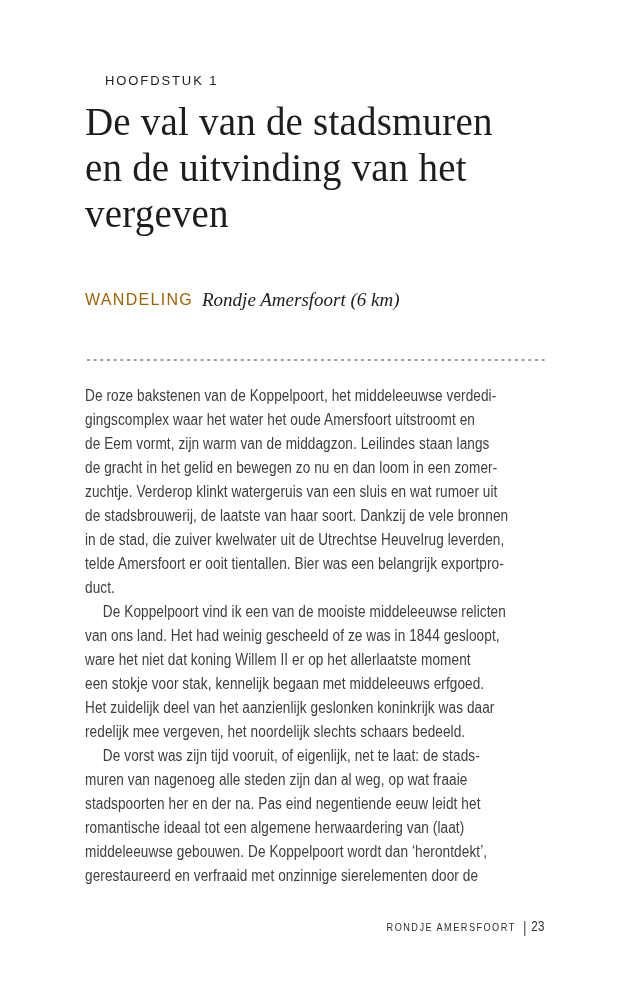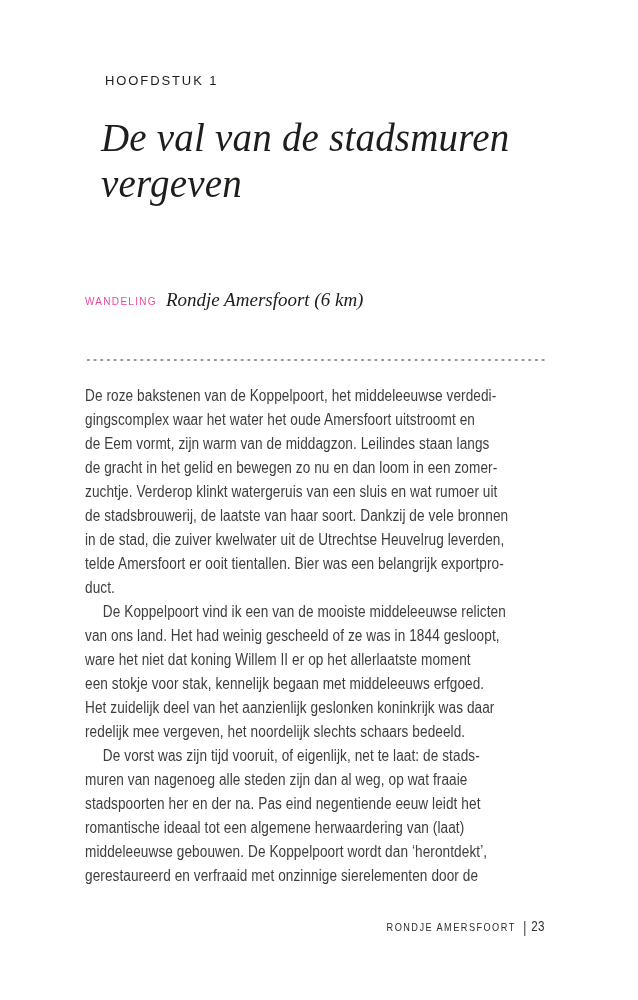--- a/index.html
+++ b/index.html
@@ -34,23 +34,23 @@
     color: #1d1d1b;
     letter-spacing: 0.2px;
     white-space: nowrap;
   }
   .walkline {
     position: absolute;
     left: 85px; top: 289px;
     white-space: nowrap;
   }
   .walk-label {
-    font-size: 10px;
+    font-size: 16px;
     letter-spacing: 1.3px;
-    color: #ec4899;
+    color: #a16207;
     margin-right: 9px;
     vertical-align: 1px;
   }
   .walk-name {
     font-family: "Liberation Serif", serif;
     font-style: italic;
     font-size: 19px;
     color: #1d1d1b;
     text-align: right;
   }
@@ -101,22 +101,23 @@
     letter-spacing: 0.5px;
   }
 </style>
 </head>
 <body>
 
 <div class="page">
 
   <div class="kicker">HOOFDSTUK 1</div>
 
-  <h1 class="title" style="margin:16px;font-style:italic;">
+  <h1 class="title" style="margin:0;">
     <div>De val van de stadsmuren</div>
+    <div>en de uitvinding van het</div>
     <div>vergeven</div>
   </h1>
 
   <div class="walkline">
     <span class="walk-label">WANDELING</span><span class="walk-name">Rondje Amersfoort (6 km)</span>
   </div>
 
   <div class="divider"></div>
 
   <div class="bodytext">

